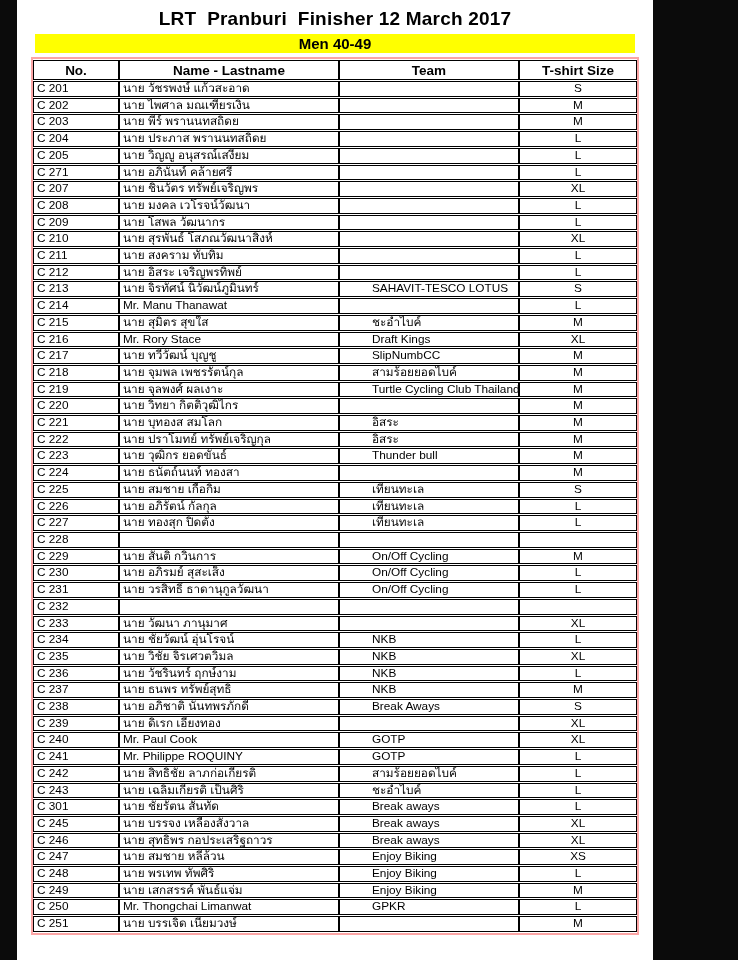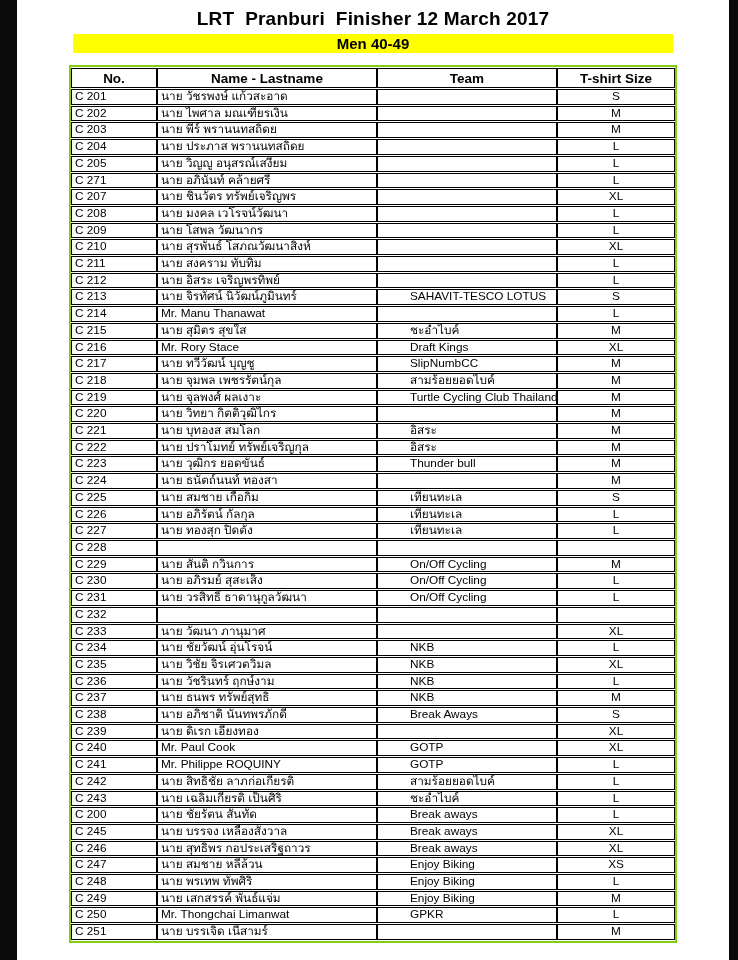--- a/index.html
+++ b/index.html
@@ -6,47 +6,47 @@
   body {
     width: 738px; height: 960px;
     background: #0b0b0b;
     position: relative;
     font-family: "Liberation Sans", "DejaVu Sans", sans-serif;
     overflow: hidden;
   }
   .page {
     position: absolute;
     left: 17px; top: 0;
-    width: 712px; height: 960px;
+    width: 636px; height: 960px;
     background: #ffffff;
   }
   .doc-title {
     margin: 0;
     padding-top: 8px;
     text-align: center;
     font-size: 19px;
     font-weight: bold;
     color: #000;
     white-space: pre;
     letter-spacing: 0.2px;
   }
   .category-band {
     width: 600px;
-    margin: 4px auto 12px auto;
+    margin: 4px auto 4px auto;
     height: 19px;
     line-height: 19px;
     text-align: center;
     font-size: 15px;
     font-weight: bold;
     color: #000;
   }
   table.finisher {
     width: 608px;
     margin: 1px auto 0 auto;
-    border: 2px solid #84cc16;
+    border: 2px solid #fca5a5;
     border-collapse: separate;
     border-spacing: 0 1px;
     table-layout: fixed;
     background: #fff;
   }
   col.c-no   { width: 86px; }
   col.c-name { width: 220px; }
   col.c-team { width: 180px; }
   col.c-size { width: 118px; }
   th {
@@ -349,21 +349,21 @@
           <td class="team">สามร้อยยอดไบค์</td>
           <td class="size">L</td>
         </tr>
         <tr>
           <td class="no">C 243</td>
           <td class="name">นาย เฉลิมเกียรติ เป็นศิริ</td>
           <td class="team">ชะอำไบค์</td>
           <td class="size">L</td>
         </tr>
         <tr>
-          <td class="no">C 200</td>
+          <td class="no">C 301</td>
           <td class="name">นาย ชัยรัตน สันทัด</td>
           <td class="team">Break aways</td>
           <td class="size">L</td>
         </tr>
         <tr>
           <td class="no">C 245</td>
           <td class="name">นาย บรรจง เหลืองสังวาล</td>
           <td class="team">Break aways</td>
           <td class="size">XL</td>
         </tr>
@@ -392,19 +392,19 @@
           <td class="size">M</td>
         </tr>
         <tr>
           <td class="no">C 250</td>
           <td class="name">Mr. Thongchai Limanwat</td>
           <td class="team">GPKR</td>
           <td class="size">L</td>
         </tr>
         <tr>
           <td class="no">C 251</td>
-          <td class="name">นาย บรรเจิด เนีสามร์</td>
+          <td class="name">นาย บรรเจิด เนียมวงษ์</td>
           <td class="team"></td>
           <td class="size">M</td>
         </tr>
       </tbody>
   </table>
 </div>
 
 </body></html>

